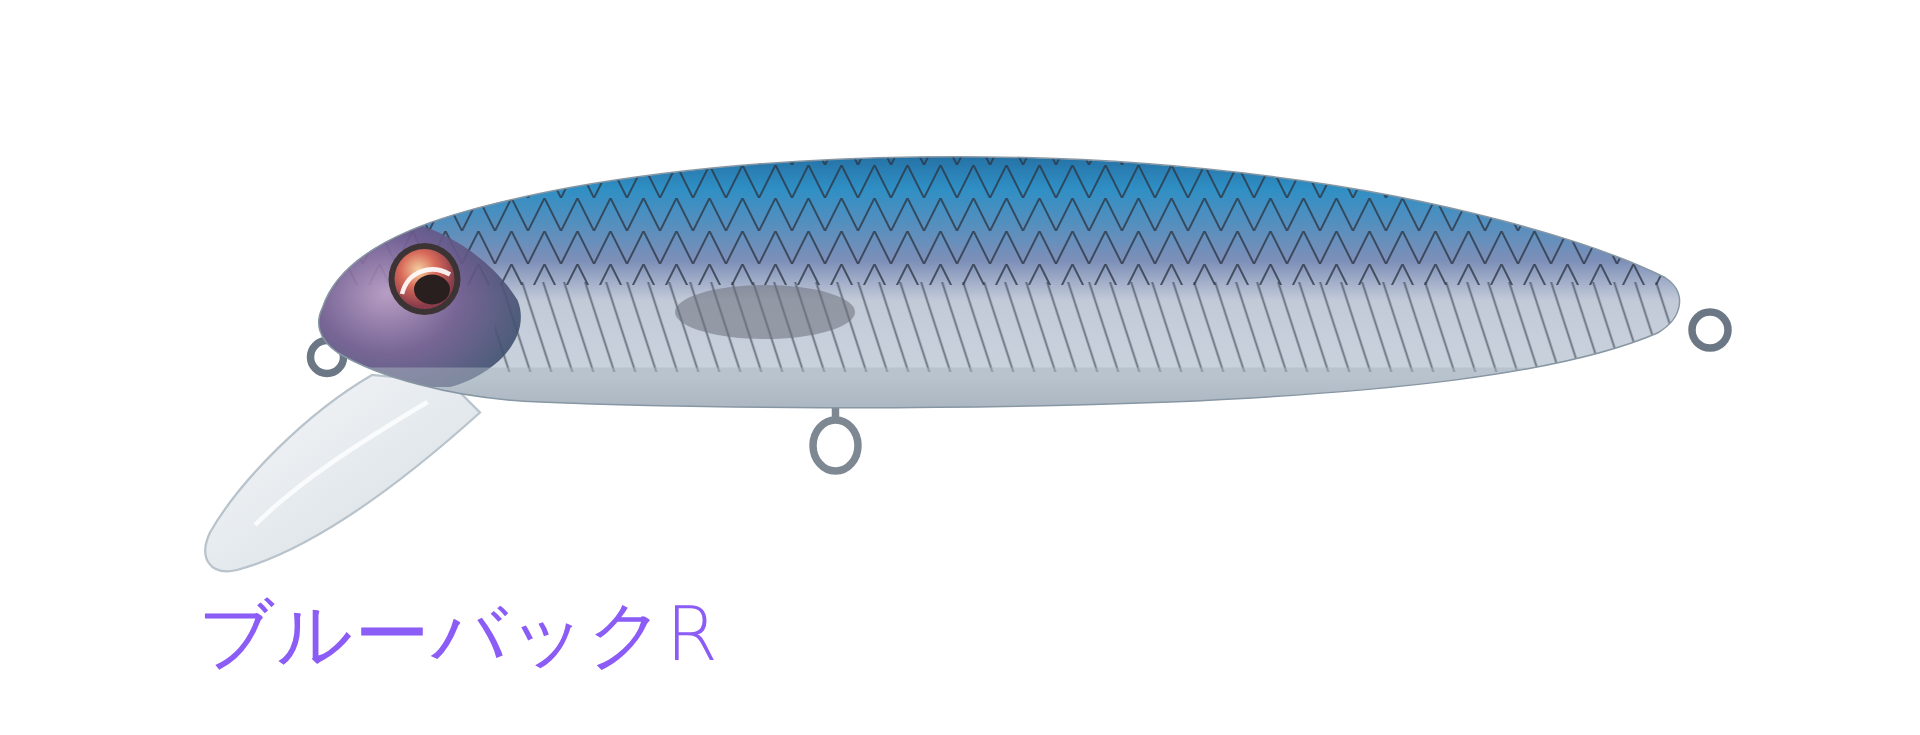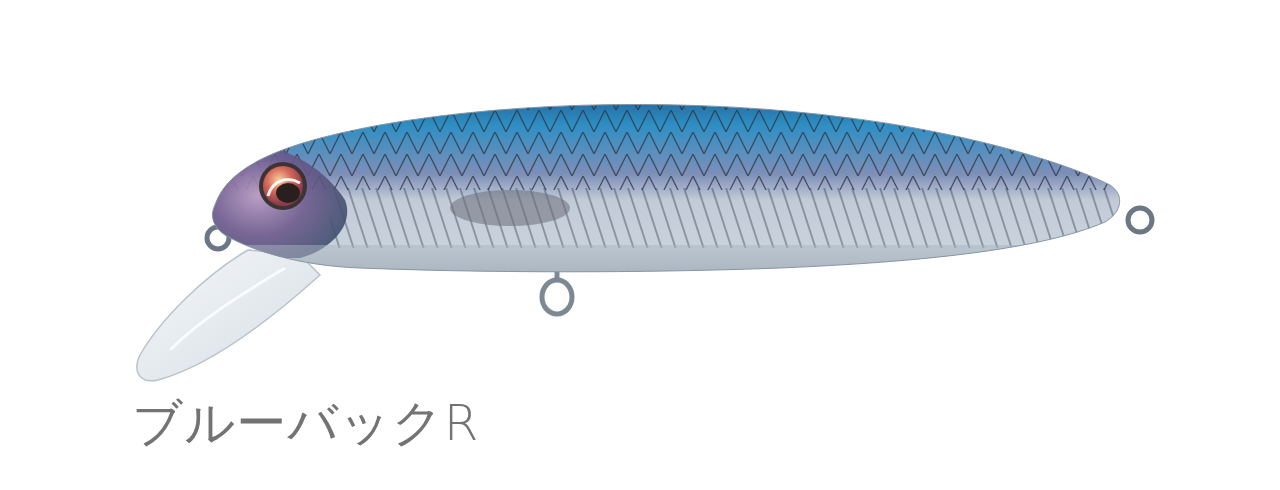--- a/index.html
+++ b/index.html
@@ -1,21 +1,21 @@
 <!DOCTYPE html>
 <html><head>
   <meta charset="utf-8">
   <style>
     html, body { margin: 0; padding: 0; background: #ffffff; }
     body { width: 1280px; height: 490px; position: relative; overflow: hidden; }
     .lure { position: absolute; left: 0; top: 0; width: 1280px; height: 490px; }
     .caption {
       position: absolute; left: 132px; top: 392px;
       font-family: "DejaVu Sans", sans-serif; font-weight: 300;
-      font-size: 50px; line-height: 62px; color: #737373; letter-spacing: 1px;
+      font-size: 50px; line-height: 62px; color: #8b5cf6; letter-spacing: 1px;
     }
   </style>
 </head>
 <body>
 
 <svg class="lure" viewBox="0 0 1280 490" xmlns="http://www.w3.org/2000/svg">
   <defs>
     <linearGradient id="bodyGrad" x1="0" y1="0" x2="0" y2="1">
       <stop offset="0" stop-color="#1f5f92"></stop>
       <stop offset="0.18" stop-color="#2f8fc4"></stop>

